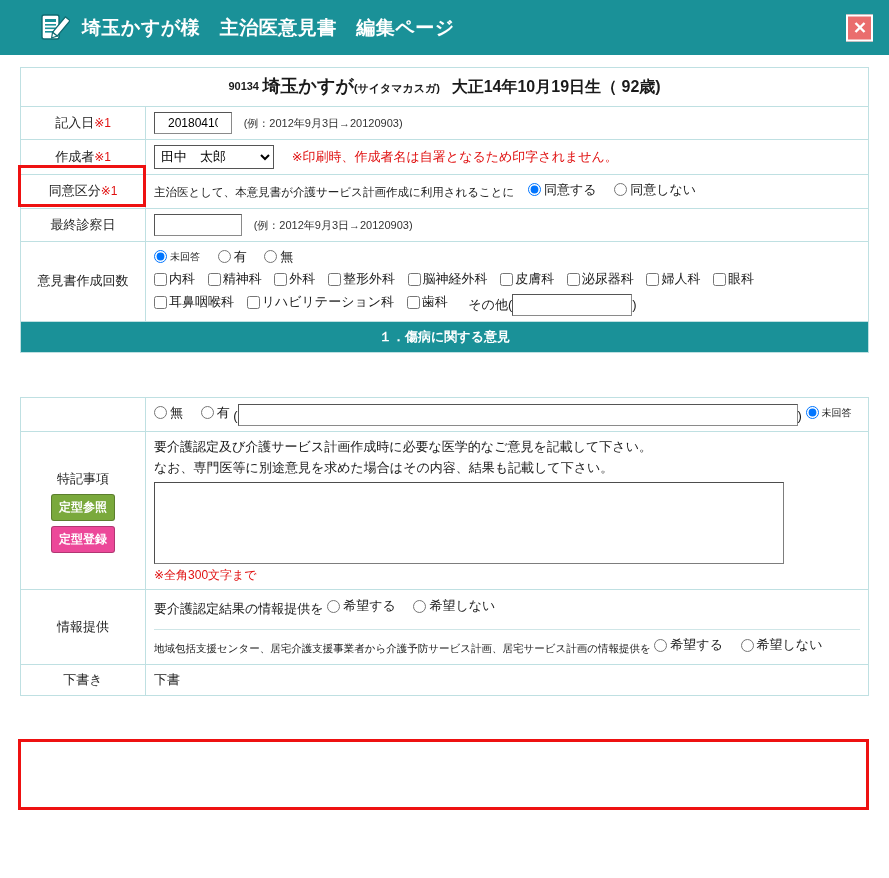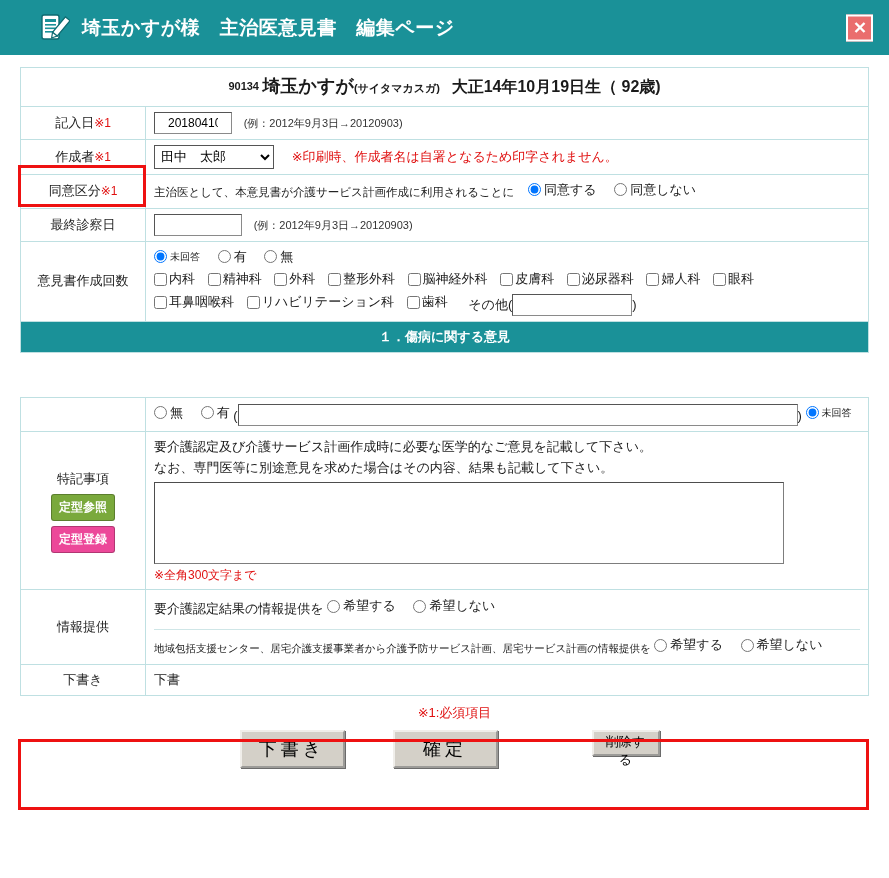--- a/index.html
+++ b/index.html
@@ -462,21 +462,13 @@
       <tr>
         <td class="lbl">下書き</td>
         <td>下書</td>
       </tr>
     </tbody>
   </table>
 
   <div class="hl" id="hl-hoken"></div>
   <div class="hl" id="hl-info"></div>
 
-  <div class="footer">
-    <div class="req-note">※1:必須項目</div>
-    <div class="btnrow">
-      <button class="win btn-big">下書き</button>
-      <button class="win btn-big">確定</button>
-      <button class="win btn-sm">削除する</button>
-    </div>
-  </div>
 </div>
 
 </body></html>

